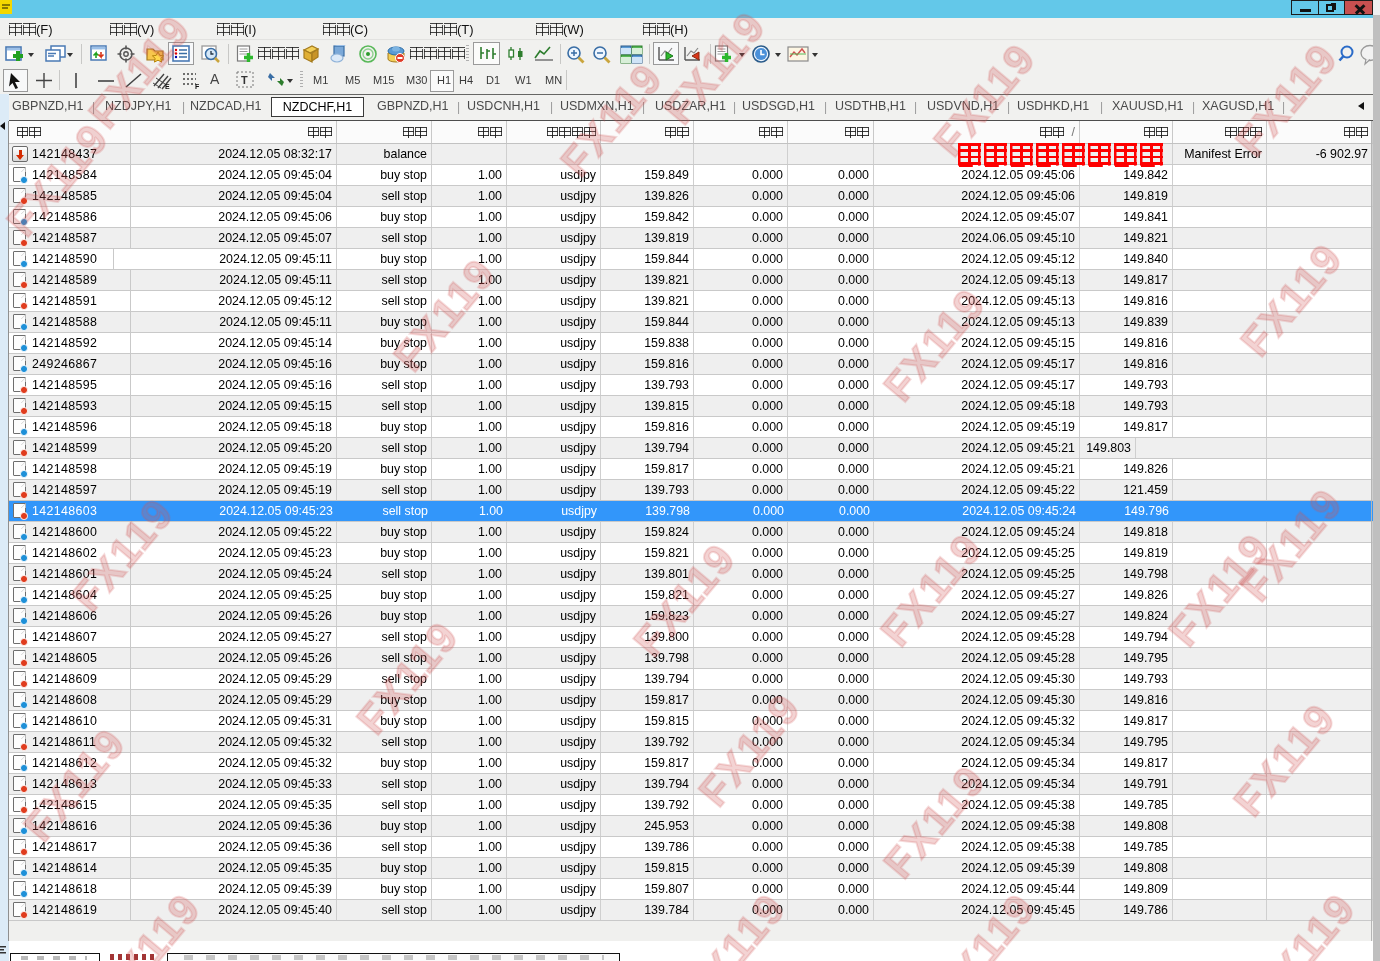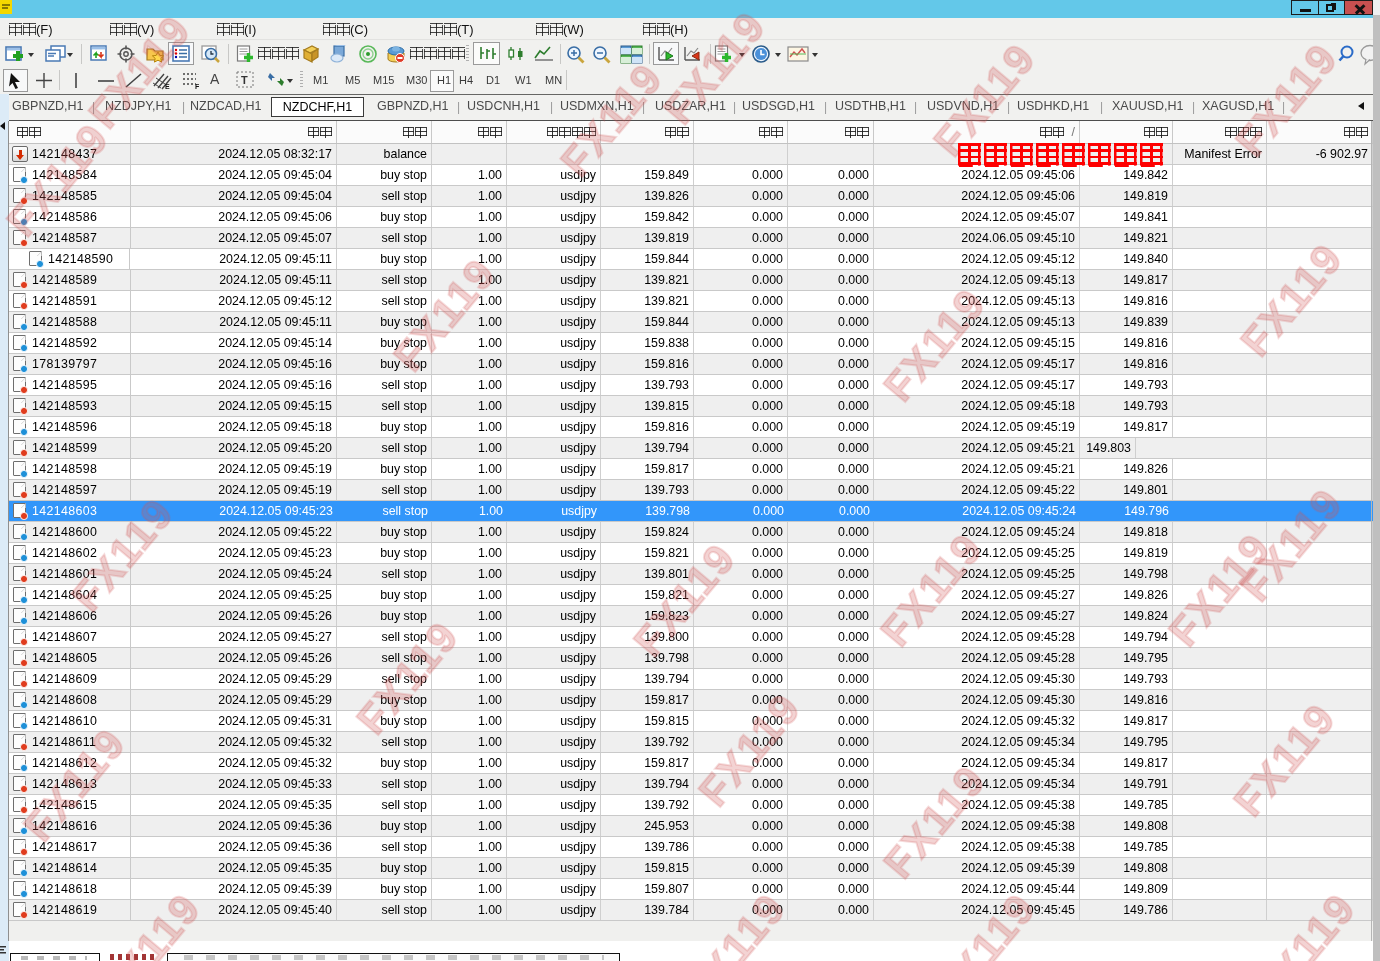--- a/index.html
+++ b/index.html
@@ -470,21 +470,21 @@
           <div class="c" style="left:498px;width:94px">usdjpy</div>
           <div class="c" style="left:592px;width:93px">139.819</div>
           <div class="c" style="left:685px;width:94px">0.000</div>
           <div class="c" style="left:779px;width:86px">0.000</div>
           <div class="c" style="left:865px;width:206px">2024.06.05 09:45:10</div>
           <div class="c" style="left:1071px;width:93px">149.821</div>
           <div class="c" style="left:1164px;width:94px"></div>
           <div class="c" style="left:1258px;width:106px"></div>
         </div>
         <div class="row w">
-          <div class="c" style="left:16px;width:105px;border-right-color:#c9c9c9">
+          <div class="c" style="left:0px;width:105px;border-right-color:#c9c9c9">
             <span class="pg">
               <span class="ear"></span>
               <span class="d b"></span>
             </span>
             <span class="num">142148590</span>
           </div>
           <div class="c" style="left:122px;width:206px">2024.12.05 09:45:11</div>
           <div class="c" style="left:328px;width:95px">buy stop</div>
           <div class="c" style="left:423px;width:75px">1.00</div>
           <div class="c" style="left:498px;width:94px">usdjpy</div>
@@ -575,21 +575,21 @@
           <div class="c" style="left:1071px;width:93px">149.816</div>
           <div class="c" style="left:1164px;width:94px"></div>
           <div class="c" style="left:1258px;width:106px"></div>
         </div>
         <div class="row g">
           <div class="c" style="left:0px;width:122px;border-right-color:#c9c9c9">
             <span class="pg">
               <span class="ear"></span>
               <span class="d b"></span>
             </span>
-            <span class="num">178139797</span>
+            <span class="num">249246867</span>
           </div>
           <div class="c" style="left:122px;width:206px">2024.12.05 09:45:16</div>
           <div class="c" style="left:328px;width:95px">buy stop</div>
           <div class="c" style="left:423px;width:75px">1.00</div>
           <div class="c" style="left:498px;width:94px">usdjpy</div>
           <div class="c" style="left:592px;width:93px">159.816</div>
           <div class="c" style="left:685px;width:94px">0.000</div>
           <div class="c" style="left:779px;width:86px">0.000</div>
           <div class="c" style="left:865px;width:206px">2024.12.05 09:45:17</div>
           <div class="c" style="left:1071px;width:93px">149.816</div>
@@ -705,21 +705,21 @@
             <span class="num">142148597</span>
           </div>
           <div class="c" style="left:122px;width:206px">2024.12.05 09:45:19</div>
           <div class="c" style="left:328px;width:95px">sell stop</div>
           <div class="c" style="left:423px;width:75px">1.00</div>
           <div class="c" style="left:498px;width:94px">usdjpy</div>
           <div class="c" style="left:592px;width:93px">139.793</div>
           <div class="c" style="left:685px;width:94px">0.000</div>
           <div class="c" style="left:779px;width:86px">0.000</div>
           <div class="c" style="left:865px;width:206px">2024.12.05 09:45:22</div>
-          <div class="c" style="left:1071px;width:93px">149.801</div>
+          <div class="c" style="left:1071px;width:93px">121.459</div>
           <div class="c" style="left:1164px;width:94px"></div>
           <div class="c" style="left:1258px;width:106px"></div>
         </div>
         <div class="row hl">
           <div class="c" style="left:0px;width:122px;border-right-color:#c9c9c9">
             <span class="pg">
               <span class="ear"></span>
               <span class="d r"></span>
             </span>
             <span class="num">142148603</span>

